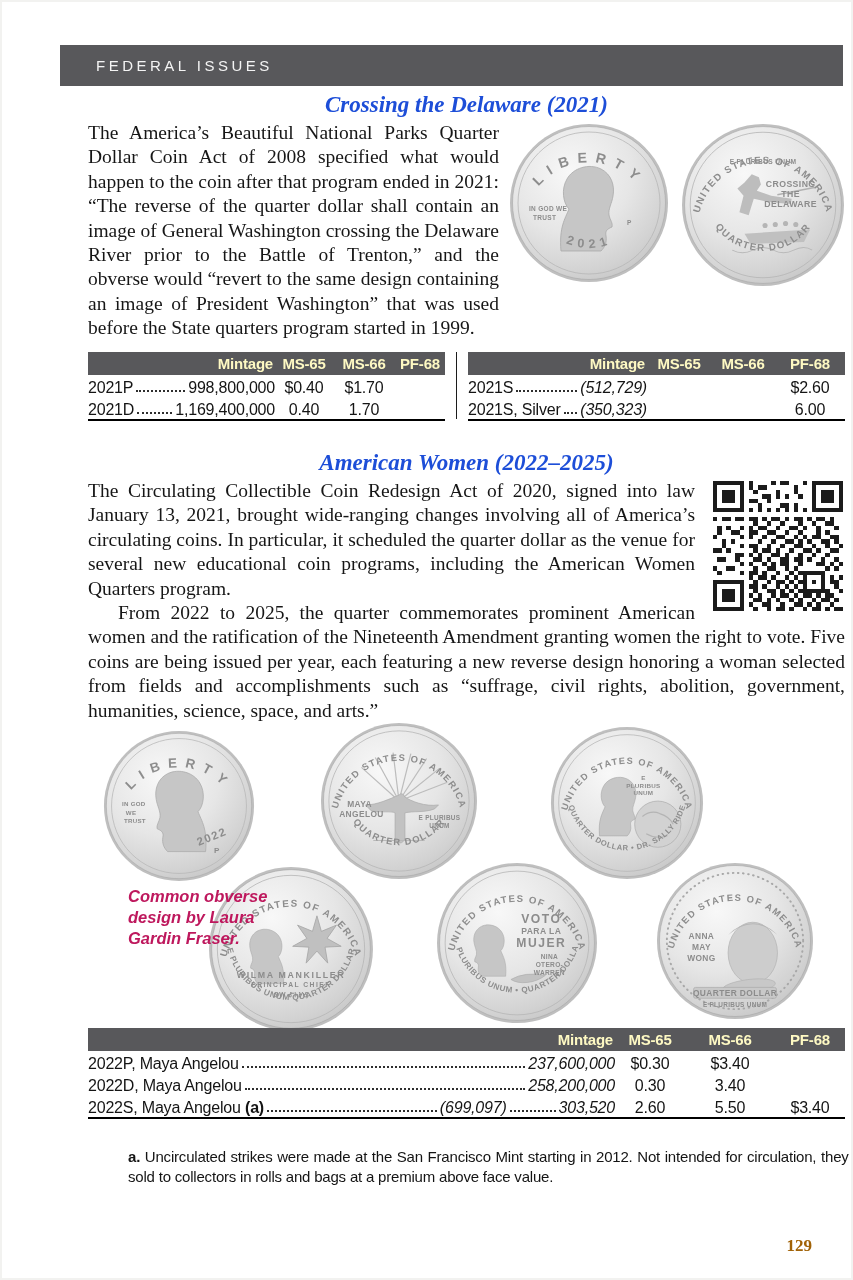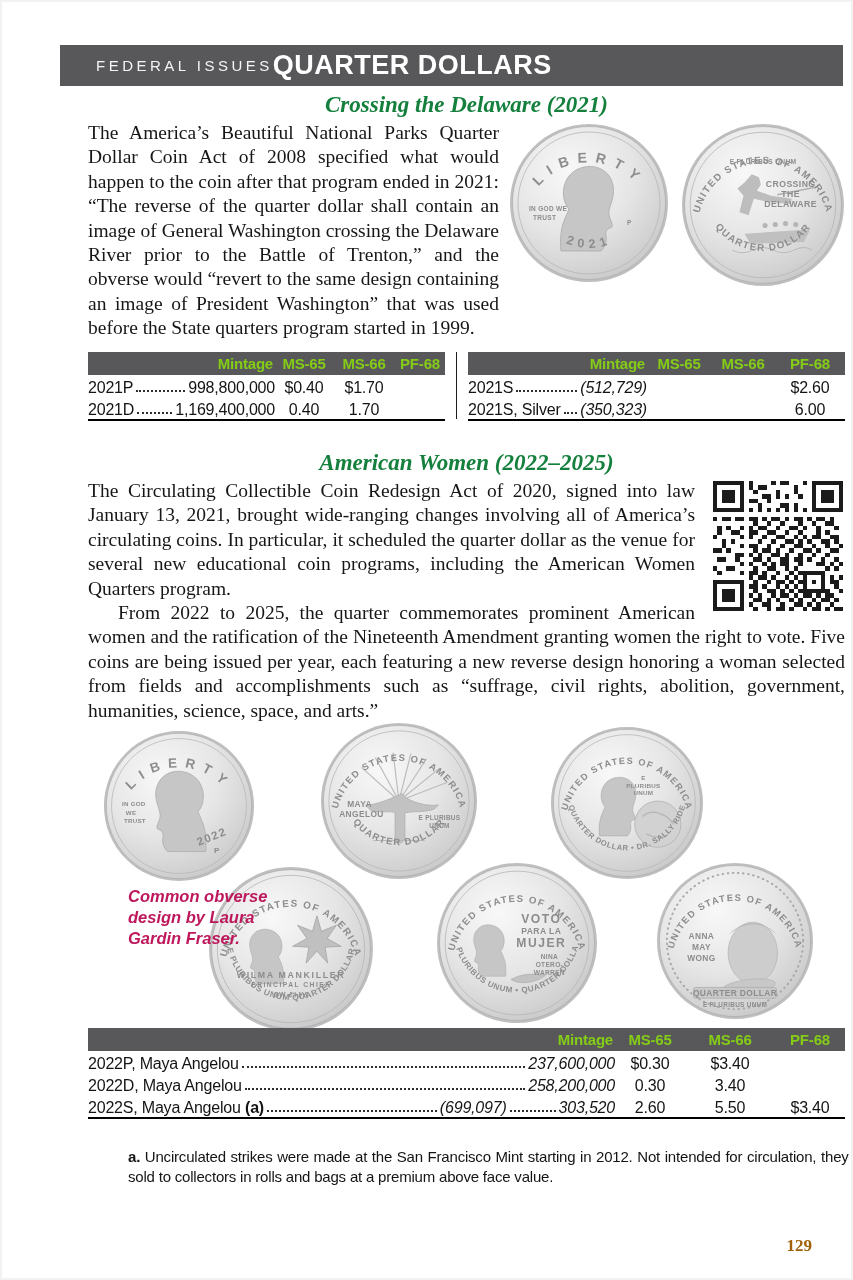--- a/index.html
+++ b/index.html
@@ -5,30 +5,30 @@
   html,body { margin:0; padding:0; background:#fff; }
   .page {
     position:relative; width:853px; height:1280px; background:#fff;
     font-family:"Liberation Serif","DejaVu Serif",serif; color:#1a1a1a;
     overflow:hidden; box-shadow: inset 0 0 0 2px #f2f2f0;
   }
 
   
   .hdr {
     position:absolute; left:60px; top:45px; width:783px; height:41px;
-    background:#58585b; display:flex; align-items:center; justify-content:flex-start;
+    background:#58585b; display:flex; align-items:center; justify-content:space-between;
     font-family:"Liberation Sans","DejaVu Sans",sans-serif;
   }
   .hdr-left { color:#f4f4f4; font-size:15px; letter-spacing:3.5px; padding-left:36px; }
   .hdr-right { color:#ffffff; font-size:27px; font-weight:bold; letter-spacing:.5px; padding-right:9px; }
 
   
   .sec-title {
     position:absolute; left:88px; width:757px; text-align:center;
-    font-size:23px; font-weight:bold; font-style:italic; color:#15803d; margin:0;
+    font-size:23px; font-weight:bold; font-style:italic; color:#1d4ed8; margin:0;
   }
   .t-delaware { top:92px; }
   .t-women { top:450px; }
 
   
   .bodytext { font-size:19.5px; line-height:24.4px; text-align:justify; color:#161616; }
   .txt-delaware { position:absolute; left:88px; top:121px; width:757px; height:236px; overflow:hidden; }
   .txt-women    { position:absolute; left:88px; top:479px; width:757px; height:268px; overflow:hidden; }
   .txt-women p { margin:0; }
   .txt-women .p2 { text-indent:30px; }
@@ -40,21 +40,21 @@
   .qr-float svg.qr { width:130px; height:130px; display:block; margin:0 auto; }
   .qr-caption {
     font-family:"Liberation Sans","DejaVu Sans",sans-serif;
     font-weight:bold; font-style:italic; font-size:15px; line-height:17.5px;
     color:#1c1c1c; margin-top:6px;
   }
 
   
   .ptable { font-family:"Liberation Sans","DejaVu Sans",sans-serif; font-size:16px; color:#141414; letter-spacing:-0.2px; }
   .thead {
-    background:#58585b; color:#84cc16; font-weight:bold; font-size:15px;
+    background:#58585b; color:#fef9c3; font-weight:bold; font-size:15px;
     height:23px; display:flex; align-items:center;
   }
   .trow { height:22px; display:flex; align-items:flex-end; }
   .tlabel { white-space:nowrap; }
   .tnote { font-weight:bold; }
   .leader { flex:1 1 auto; border-bottom:2.2px dotted #2e2e2e; margin:0 3px 5px 3px; min-width:8px; }
   .leader.fixed { flex:0 0 auto; }
   .tmint { white-space:nowrap; }
   .it { font-style:italic;margin-top:32px; }
   .tcol { text-align:center; flex:0 0 auto; }
@@ -114,21 +114,20 @@
       <stop offset="100%" stop-color="#c3c3c3"></stop>
     </radialGradient>
     <path id="bust" d="M52,128 C50,104 56,96 60,86 C54,80 52,66 58,56 C64,45 80,40 92,46 C102,51 106,62 104,73 C103,80 99,86 100,92 C101,97 104,100 103,104 C98,106 96,108 97,113 C98,119 96,124 92,128 Z"></path>
   </defs>
 </svg>
 
 <div class="page">
 
   <div class="hdr">
     <span class="hdr-left">FEDERAL ISSUES</span>
-    <span class="hdr-right">QUARTER DOLLARS</span>
   </div>
 
   <h2 class="sec-title t-delaware">Crossing the Delaware (2021)</h2>
 
   <div class="txt-delaware bodytext">
     <div class="coinpair-float">
 
       <svg viewBox="0 0 160 160" style="left:0;width:160px;height:160px">
         <circle cx="80" cy="80" r="79" fill="#bfbfbf"></circle>
         <circle cx="80" cy="80" r="76.5" fill="url(#coinFace)" stroke="#a7a7a7" stroke-width="0.6"></circle>

